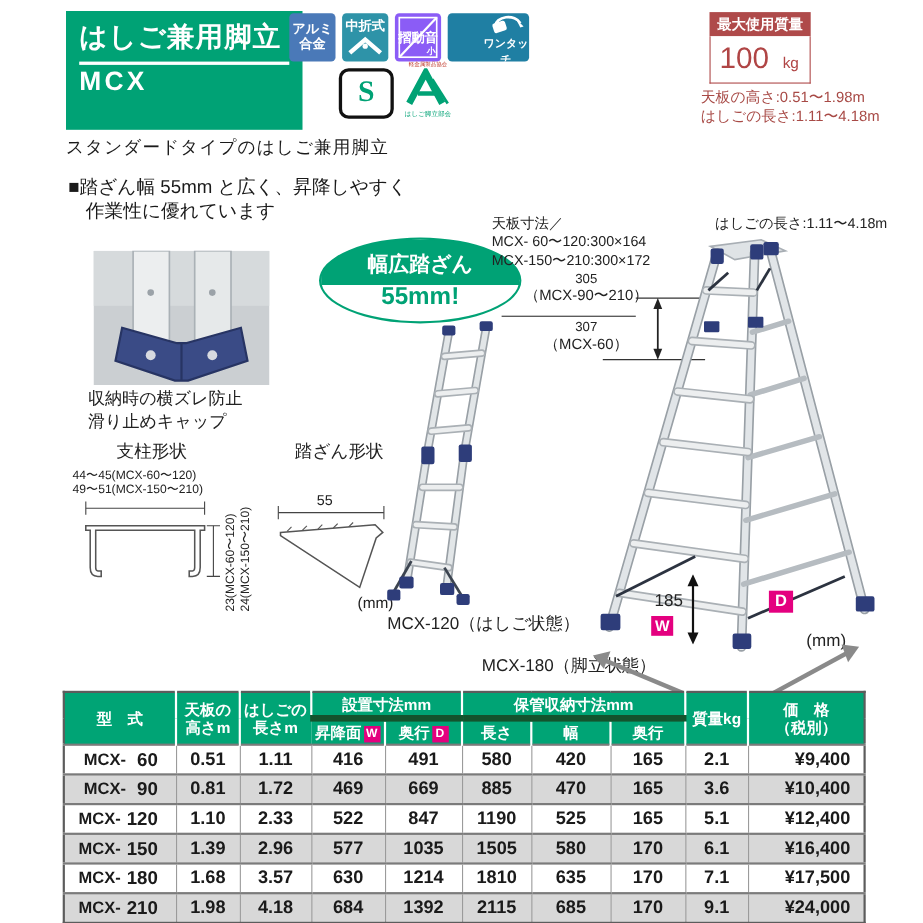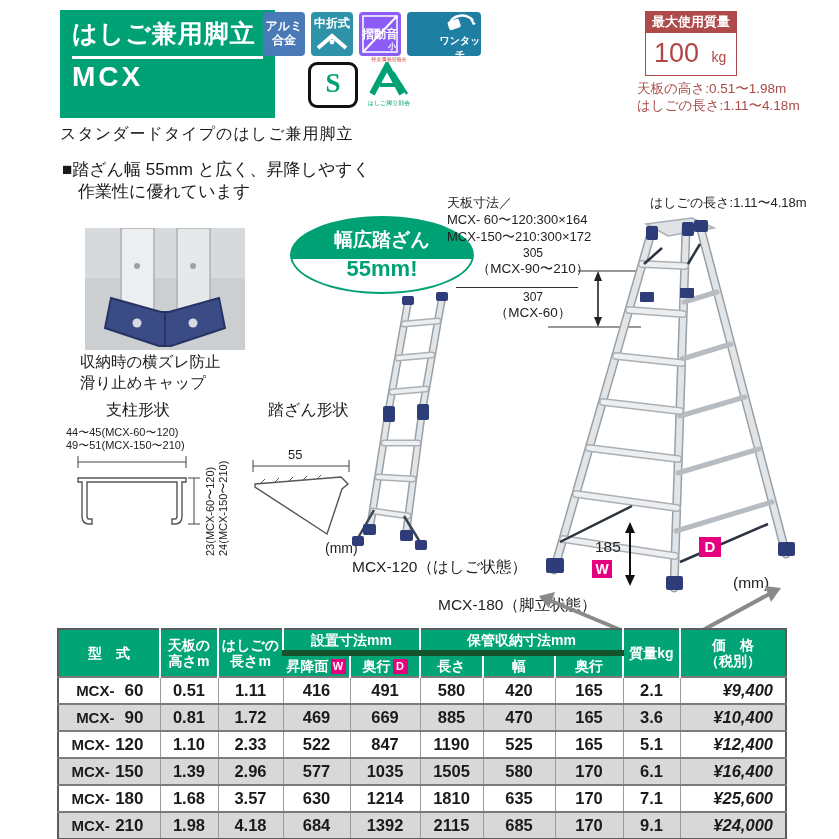--- a/index.html
+++ b/index.html
@@ -4,21 +4,21 @@
 <style>
   html,body{margin:0;padding:0;background:#fff;}
   #page{position:relative;width:839px;height:839px;background:#fff;overflow:hidden;
         font-family:"Liberation Sans",sans-serif;color:#1a1a1a;}
   .abs{position:absolute;}
 
   
   .brand-box{left:60px;top:10px;width:215px;height:108px;background:#00a275;color:#fff;}
   .brand-cat{font-size:25px;font-weight:bold;padding:7px 0 0 12px;letter-spacing:1px;}
   .brand-rule{height:3px;background:#fff;margin:6px 12px 0 12px;}
-  .brand-model{font-size:28px;font-weight:bold;padding:2px 0 0 12px;letter-spacing:3px;}
+  .brand-model{font-size:24px;font-weight:bold;padding:2px 0 0 12px;letter-spacing:3px;}
 
   .badge{width:42px;height:44px;border-radius:4px;color:#fff;text-align:center;overflow:hidden;}
   .badge .b-line{font-size:12px;font-weight:bold;line-height:14px;}
   .badge svg{display:block;margin:0 auto;}
 
   .smark{left:308px;top:62px;width:44px;height:40px;border:3px solid #111;border-radius:9px;
          background:#fff;text-align:center;}
   .smark span{font-size:27px;font-weight:bold;color:#00a275;line-height:36px;font-family:"Liberation Serif",serif;}
   .amark{left:360px;top:56px;width:58px;text-align:center;}
   .amark .a-top{font-size:5px;color:#c0392b;line-height:6px;}
@@ -68,21 +68,21 @@
   .spec-table th:first-child{border-left:none;}
   .spec-table .grp{border-bottom:6px solid #14532d;}
   .spec-table tbody tr{height:27px;}
   .spec-table tbody tr.alt{background:#d8d8d8;}
   .spec-table td{border-top:2px solid #7b7b7b;border-left:1px solid #9b9b9b;
                  font-size:16.5px;font-weight:bold;text-align:center;padding:0;}
   .spec-table td:first-child{border-left:none;}
   .model-cell{text-align:left;}
   .model-cell .prefix{font-size:15px;padding-left:7px;}
   .model-cell .mnum{float:right;padding-right:16px;font-size:17px;}
-  .price-cell{text-align:right !important;padding-right:12px !important;font-style:italic;}
+  .price-cell{text-align:right !important;padding-right:12px !important;}
   .hdr-tag{display:inline-block;width:15px;height:15px;line-height:15px;font-size:11px;
            background:#e4007f;color:#fff;vertical-align:1px;margin-left:2px;}
 </style>
 </head>
 <body>
 
 <div id="page">
 
   <div class="abs brand-box">
     <div class="brand-cat">はしご兼用脚立</div>
@@ -439,21 +439,21 @@
         <tr>
           <td class="model-cell"><span class="prefix">MCX-</span><span class="mnum">180</span></td>
           <td>1.68</td>
           <td>3.57</td>
           <td>630</td>
           <td>1214</td>
           <td>1810</td>
           <td>635</td>
           <td>170</td>
           <td>7.1</td>
-          <td class="price-cell">¥25,600</td>
+          <td class="price-cell">¥17,500</td>
         </tr>
         <tr class="alt">
           <td class="model-cell"><span class="prefix">MCX-</span><span class="mnum">210</span></td>
           <td>1.98</td>
           <td>4.18</td>
           <td>684</td>
           <td>1392</td>
           <td>2115</td>
           <td>685</td>
           <td>170</td>

